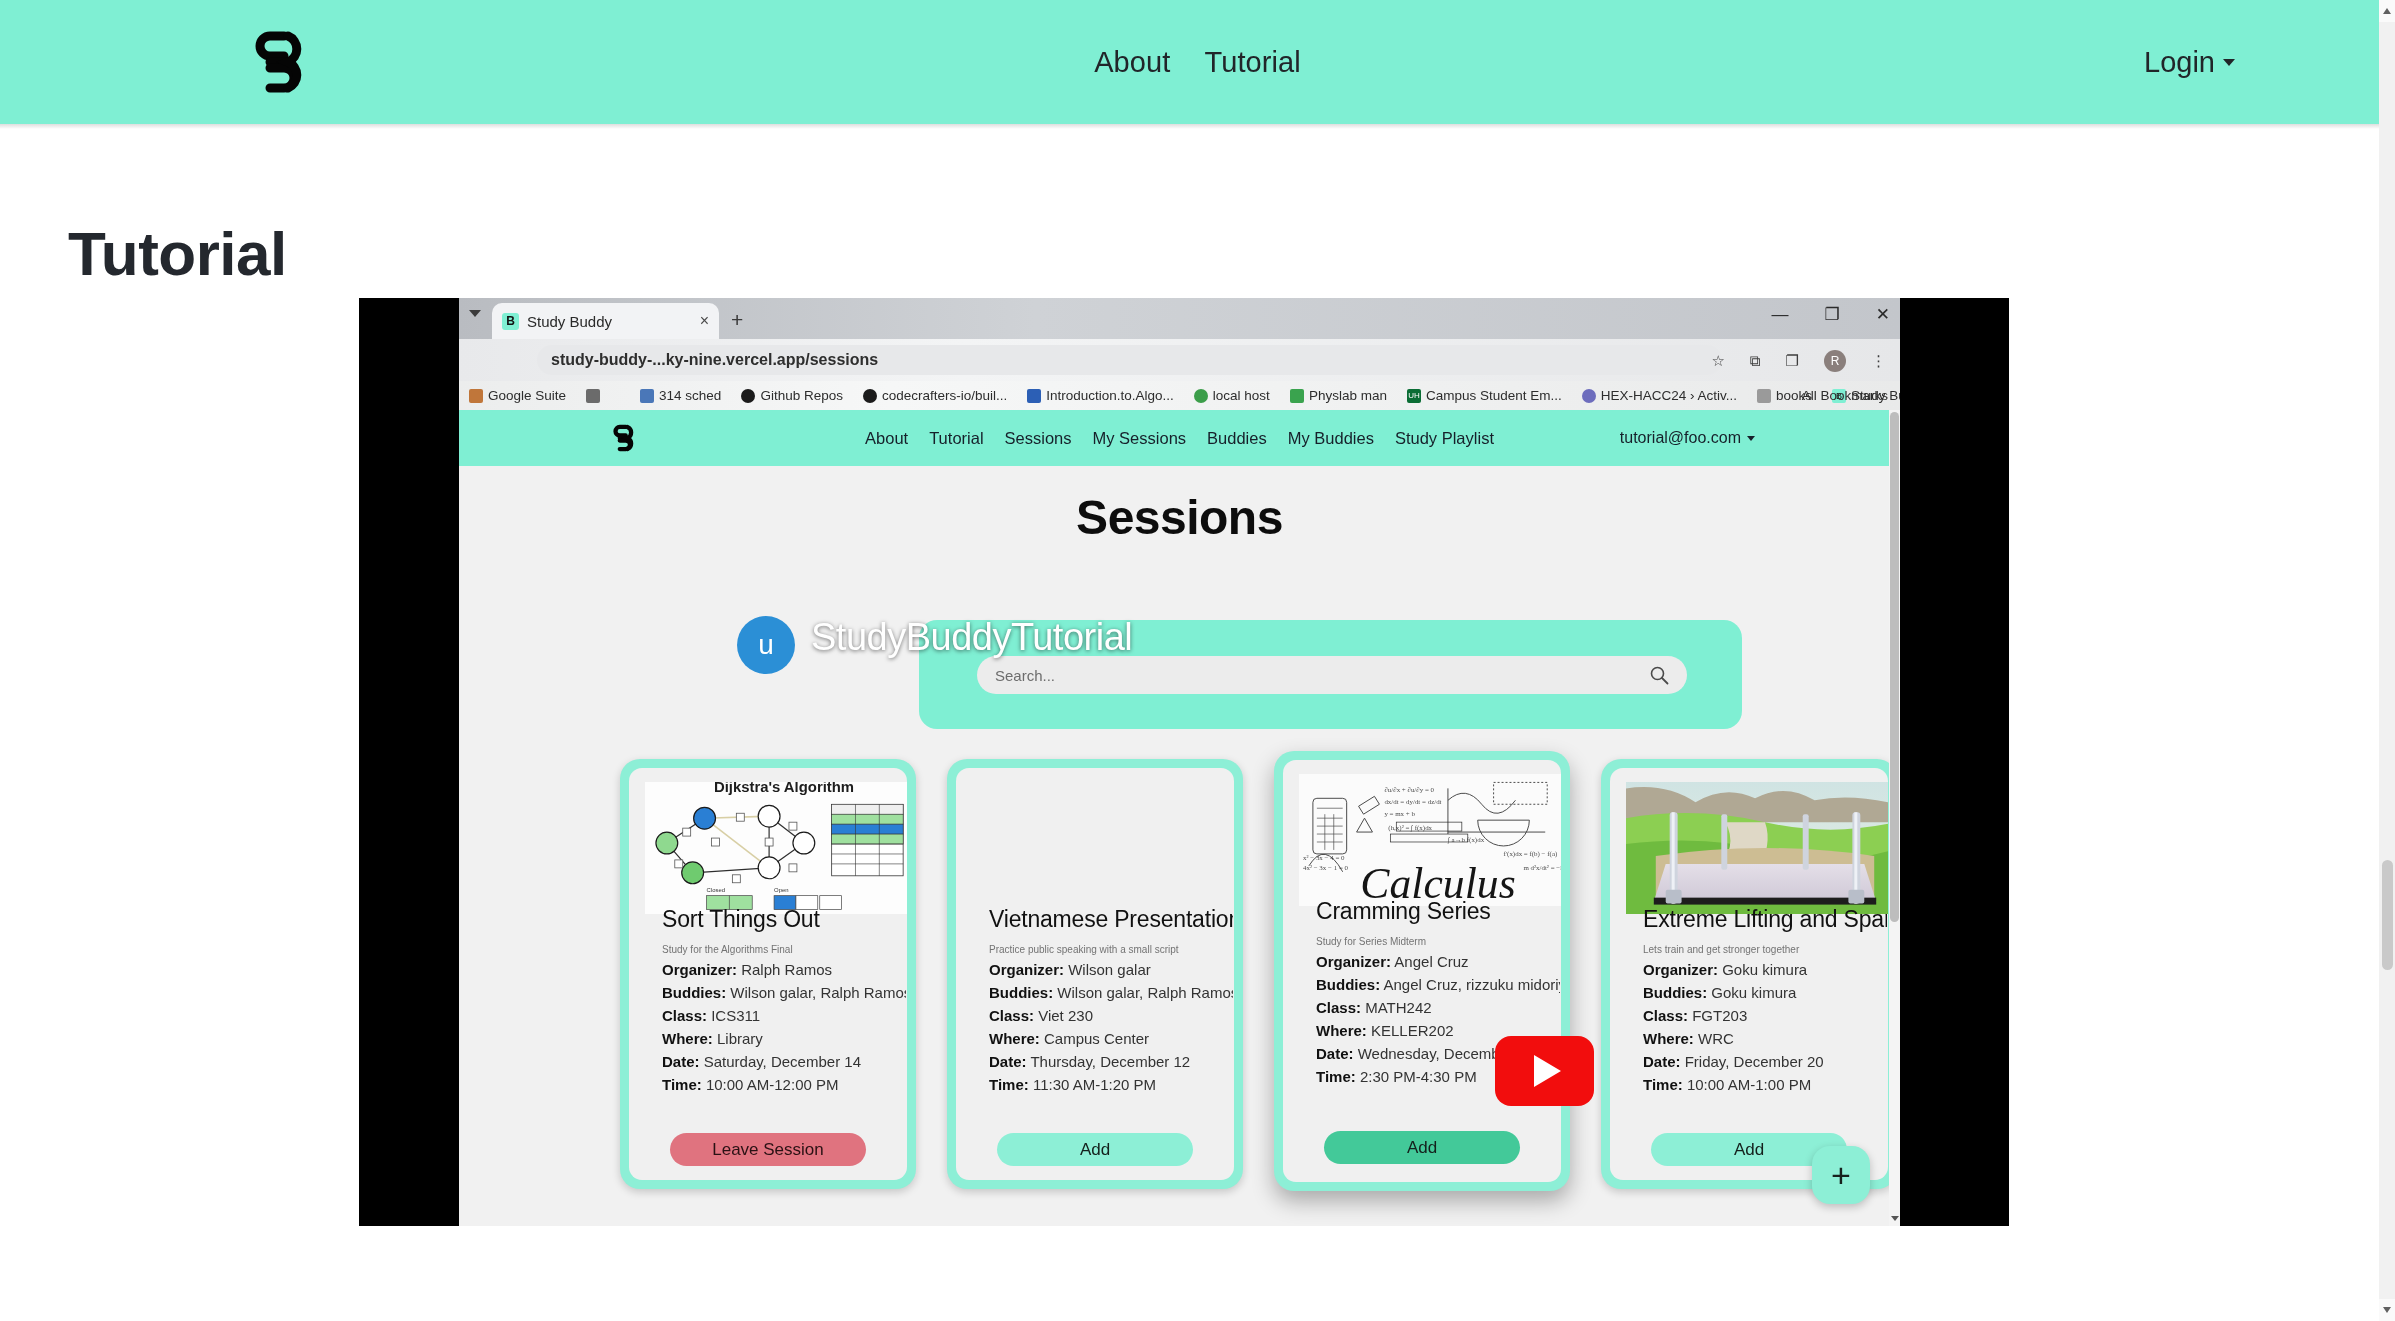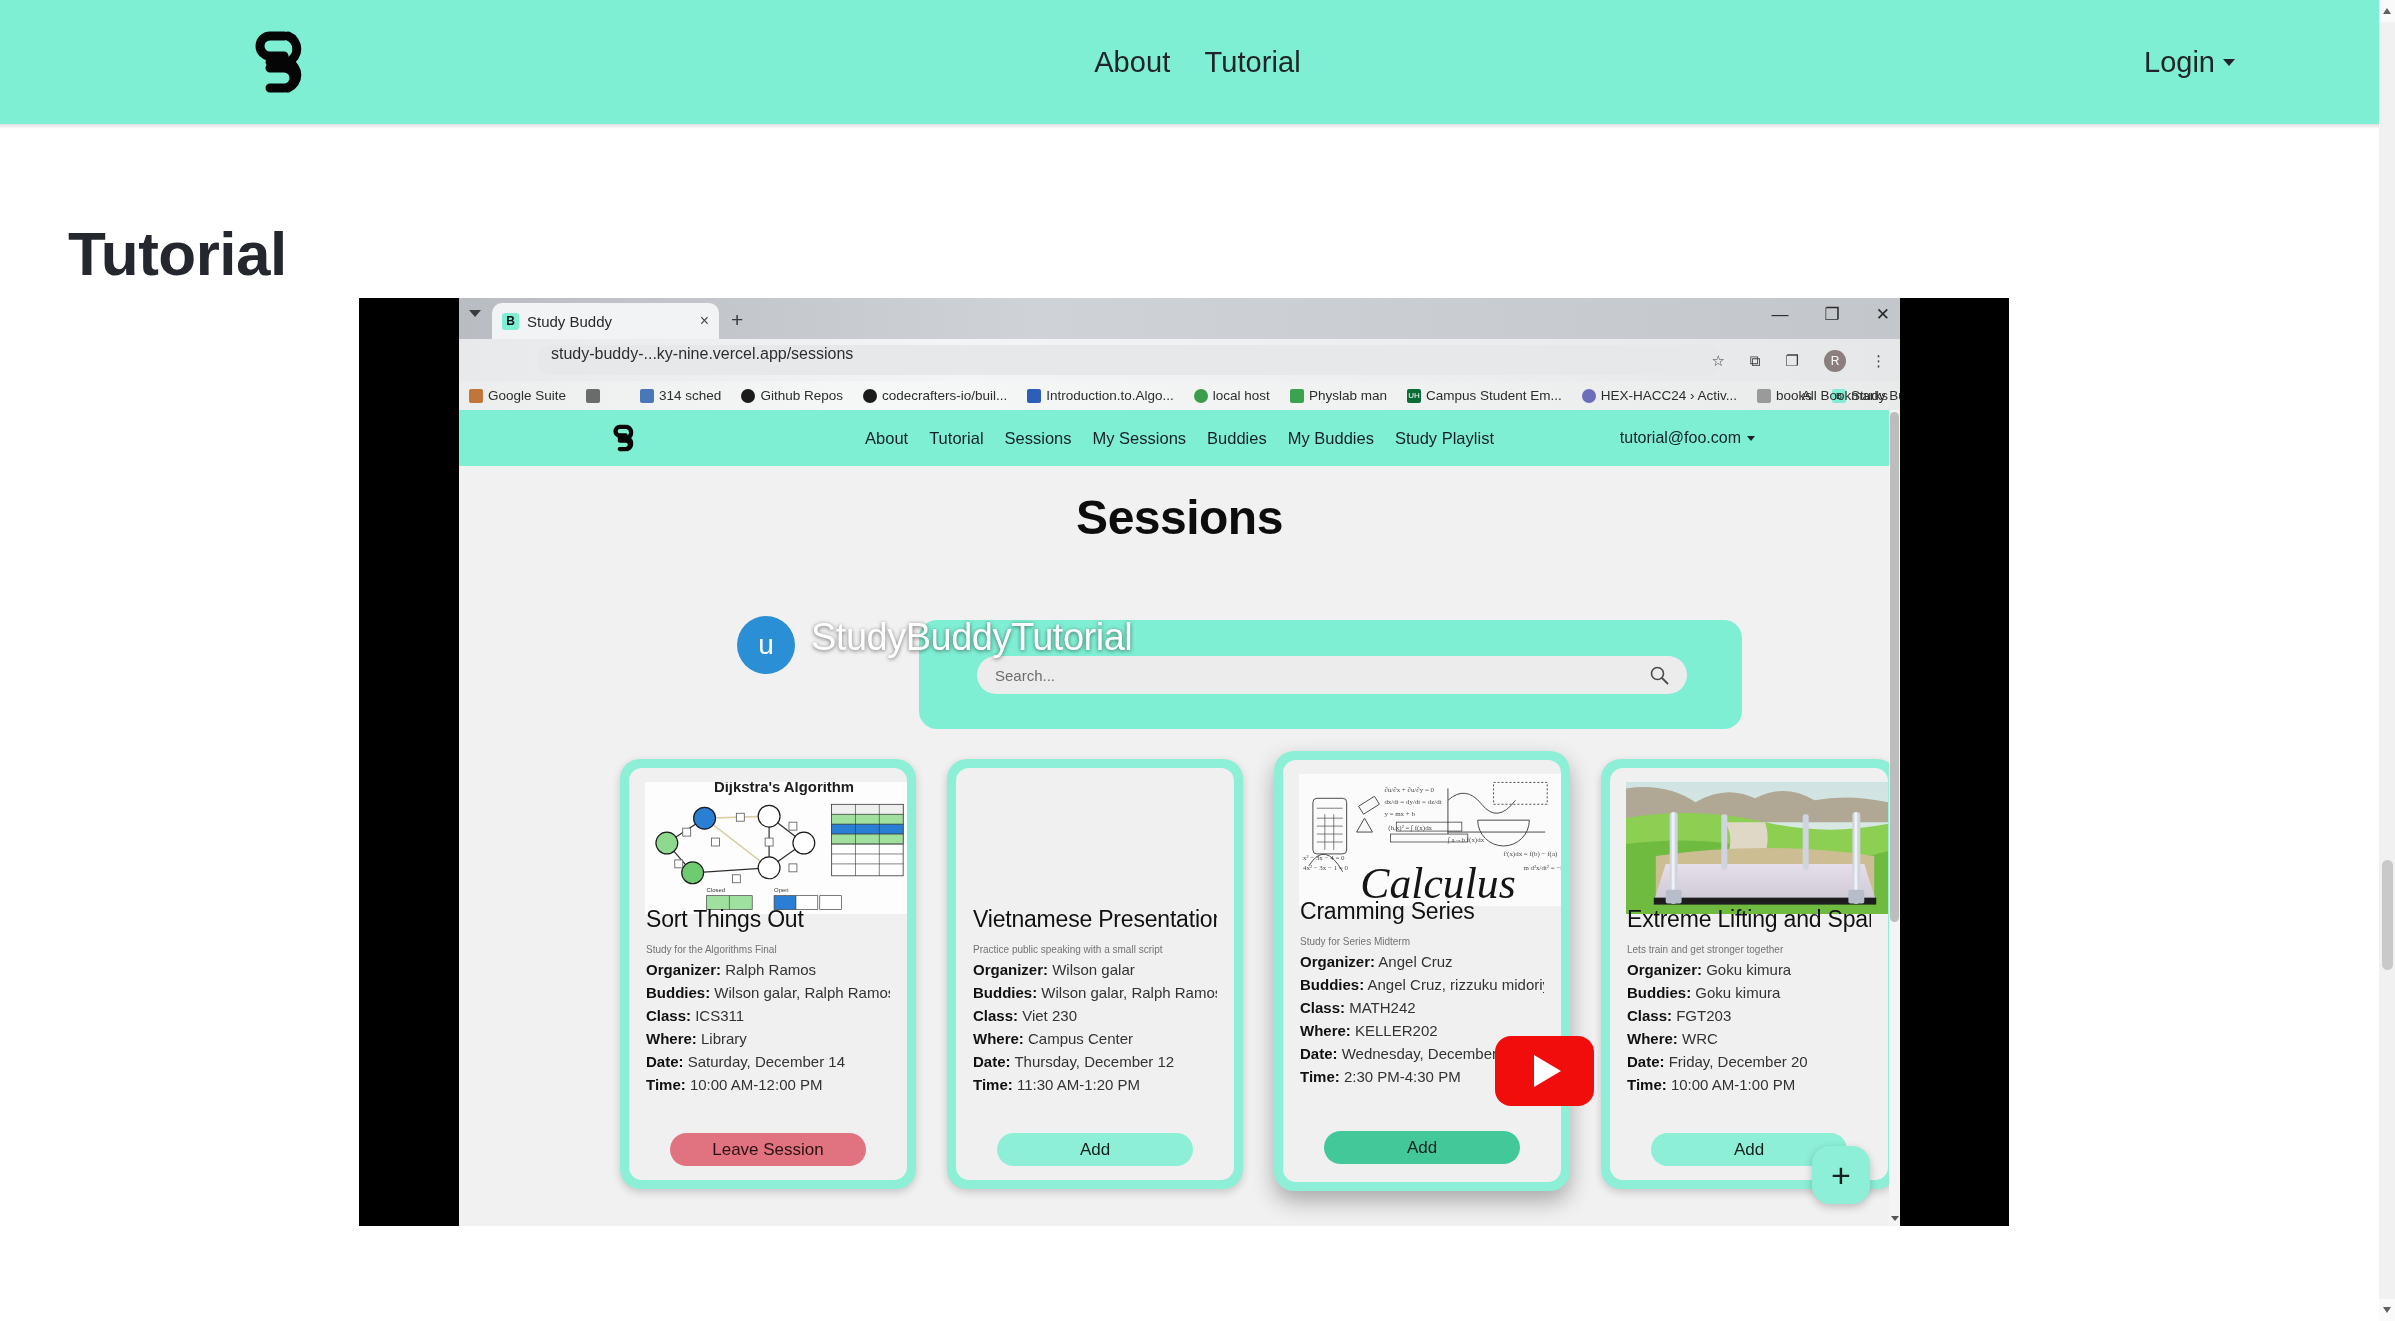--- a/index.html
+++ b/index.html
@@ -98,21 +98,21 @@
     font-size:17px; color:#2b2b2b;
   }
 
   #chrome-omnibar-row {
     position:absolute; left:0; top:41px; width:1441px; height:42px;
     background:linear-gradient(to right,#e8e9eb,#f3f4f5 35%,#e6e7e9);
   }
   #omnibox {
     position:absolute; left:78px; top:6px; width:1185px; height:30px;
     background:#e7e8ea; border-radius:15px;
-    display:flex; align-items:flex-start; padding:0 14px; gap:10px;
+    display:flex; align-items:center; padding:0 14px; gap:10px;font-weight:bold;
   }
   #omnibox .url-text { font-size:16px; color:#2e2e2e; white-space:nowrap; }
   #omni-right-icons {
     position:absolute; right:14px; top:11px; display:flex; gap:25px; align-items:center;
     font-size:15px; color:#3d3d3d;
   }
   #chrome-profile {
     width:22px; height:22px; border-radius:50%; background:#8a7f7c; color:#fff;
     font-size:12px; display:flex; align-items:center; justify-content:center;
   }
@@ -183,21 +183,21 @@
   }
   .card-shell.raised {
     top:-8px; height:440px;
     box-shadow:0 10px 22px rgba(0,0,0,.30);
   }
   .card-inner {
     width:100%; height:100%; background:#f0f0f0; border-radius:13px; overflow:hidden;
     position:relative;
   }
   .card-img { position:absolute; left:16px; top:0; width:100%; height:132px; overflow:hidden; background:#ec4899;margin-top:14px; }
-  .card-body { position:absolute; left:0; top:132px; width:100%; padding:6px 17px 0 17px; }
+  .card-body { position:absolute; left:16px; top:132px; width:100%; padding:6px 17px 0 17px; }
   .card-title {
     font-size:23px; color:#111; margin:0 0 11px 0; white-space:nowrap; overflow:hidden;
     letter-spacing:-.2px;
   }
   .card-desc { font-size:10px; color:#737373; margin-bottom:6px; white-space:nowrap; overflow:hidden; }
   .card-line { font-size:15px; color:#333; margin-bottom:6px; white-space:nowrap; overflow:hidden; }
   .card-line b { color:#111; }
   .card-btn {
     position:absolute; left:50%; transform:translateX(-50%); bottom:14px;
     width:196px; height:33px; border-radius:17px;

